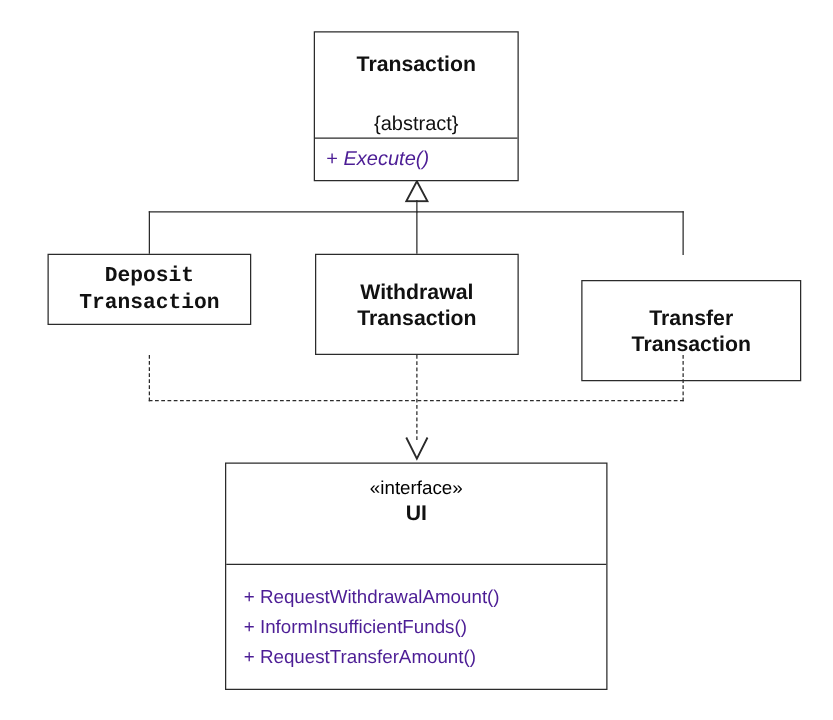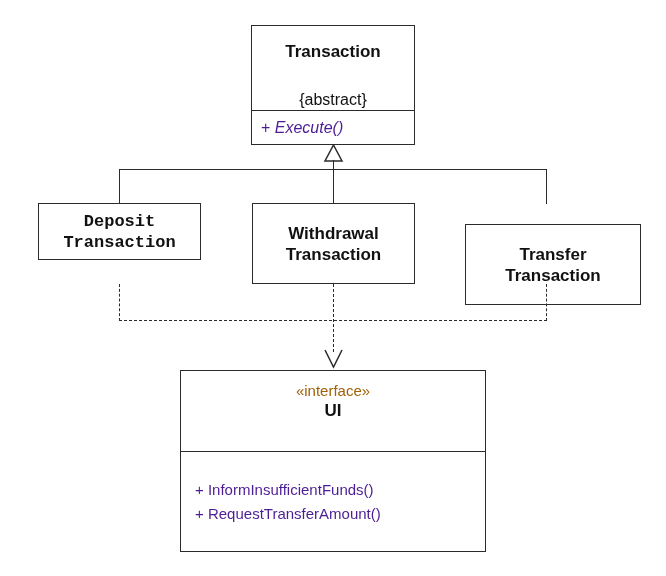--- a/index.html
+++ b/index.html
@@ -44,21 +44,21 @@
   }
   .cls-sub {
     font-size: 16px;
     color: #111111;
     line-height: 20px;
     text-align: center;
     margin-top: 28px;
   }
   .stereotype {
     font-size: 15px;
-    color: #a16207;
+    color: #000000;
     line-height: 19px;
     text-align: center;
   }
   .compartment-divider {
     border-top: 1.6px solid #2b2b2b;
   }
   .members {
     box-sizing: border-box;
     padding: 4px 0 4px 9px;
     display: flex;
@@ -170,20 +170,24 @@
   </svg>
 
   <div class="uml-box" style="left:180px; top:370px; width:306px; height:182px;">
     <div class="box-header" style="height:80px; padding-top:10px; justify-content:flex-start;">
       <div class="stereotype">«interface»</div>
       <div class="cls-name">UI</div>
     </div>
     <div class="compartment-divider members" style="padding-left:14px;">
       <div class="member">
         <span>+</span>
+        <span>RequestWithdrawalAmount()</span>
+      </div>
+      <div class="member">
+        <span>+</span>
         <span>InformInsufficientFunds()</span>
       </div>
       <div class="member">
         <span>+</span>
         <span>RequestTransferAmount()</span>
       </div>
     </div>
   </div>
 
 </div>

